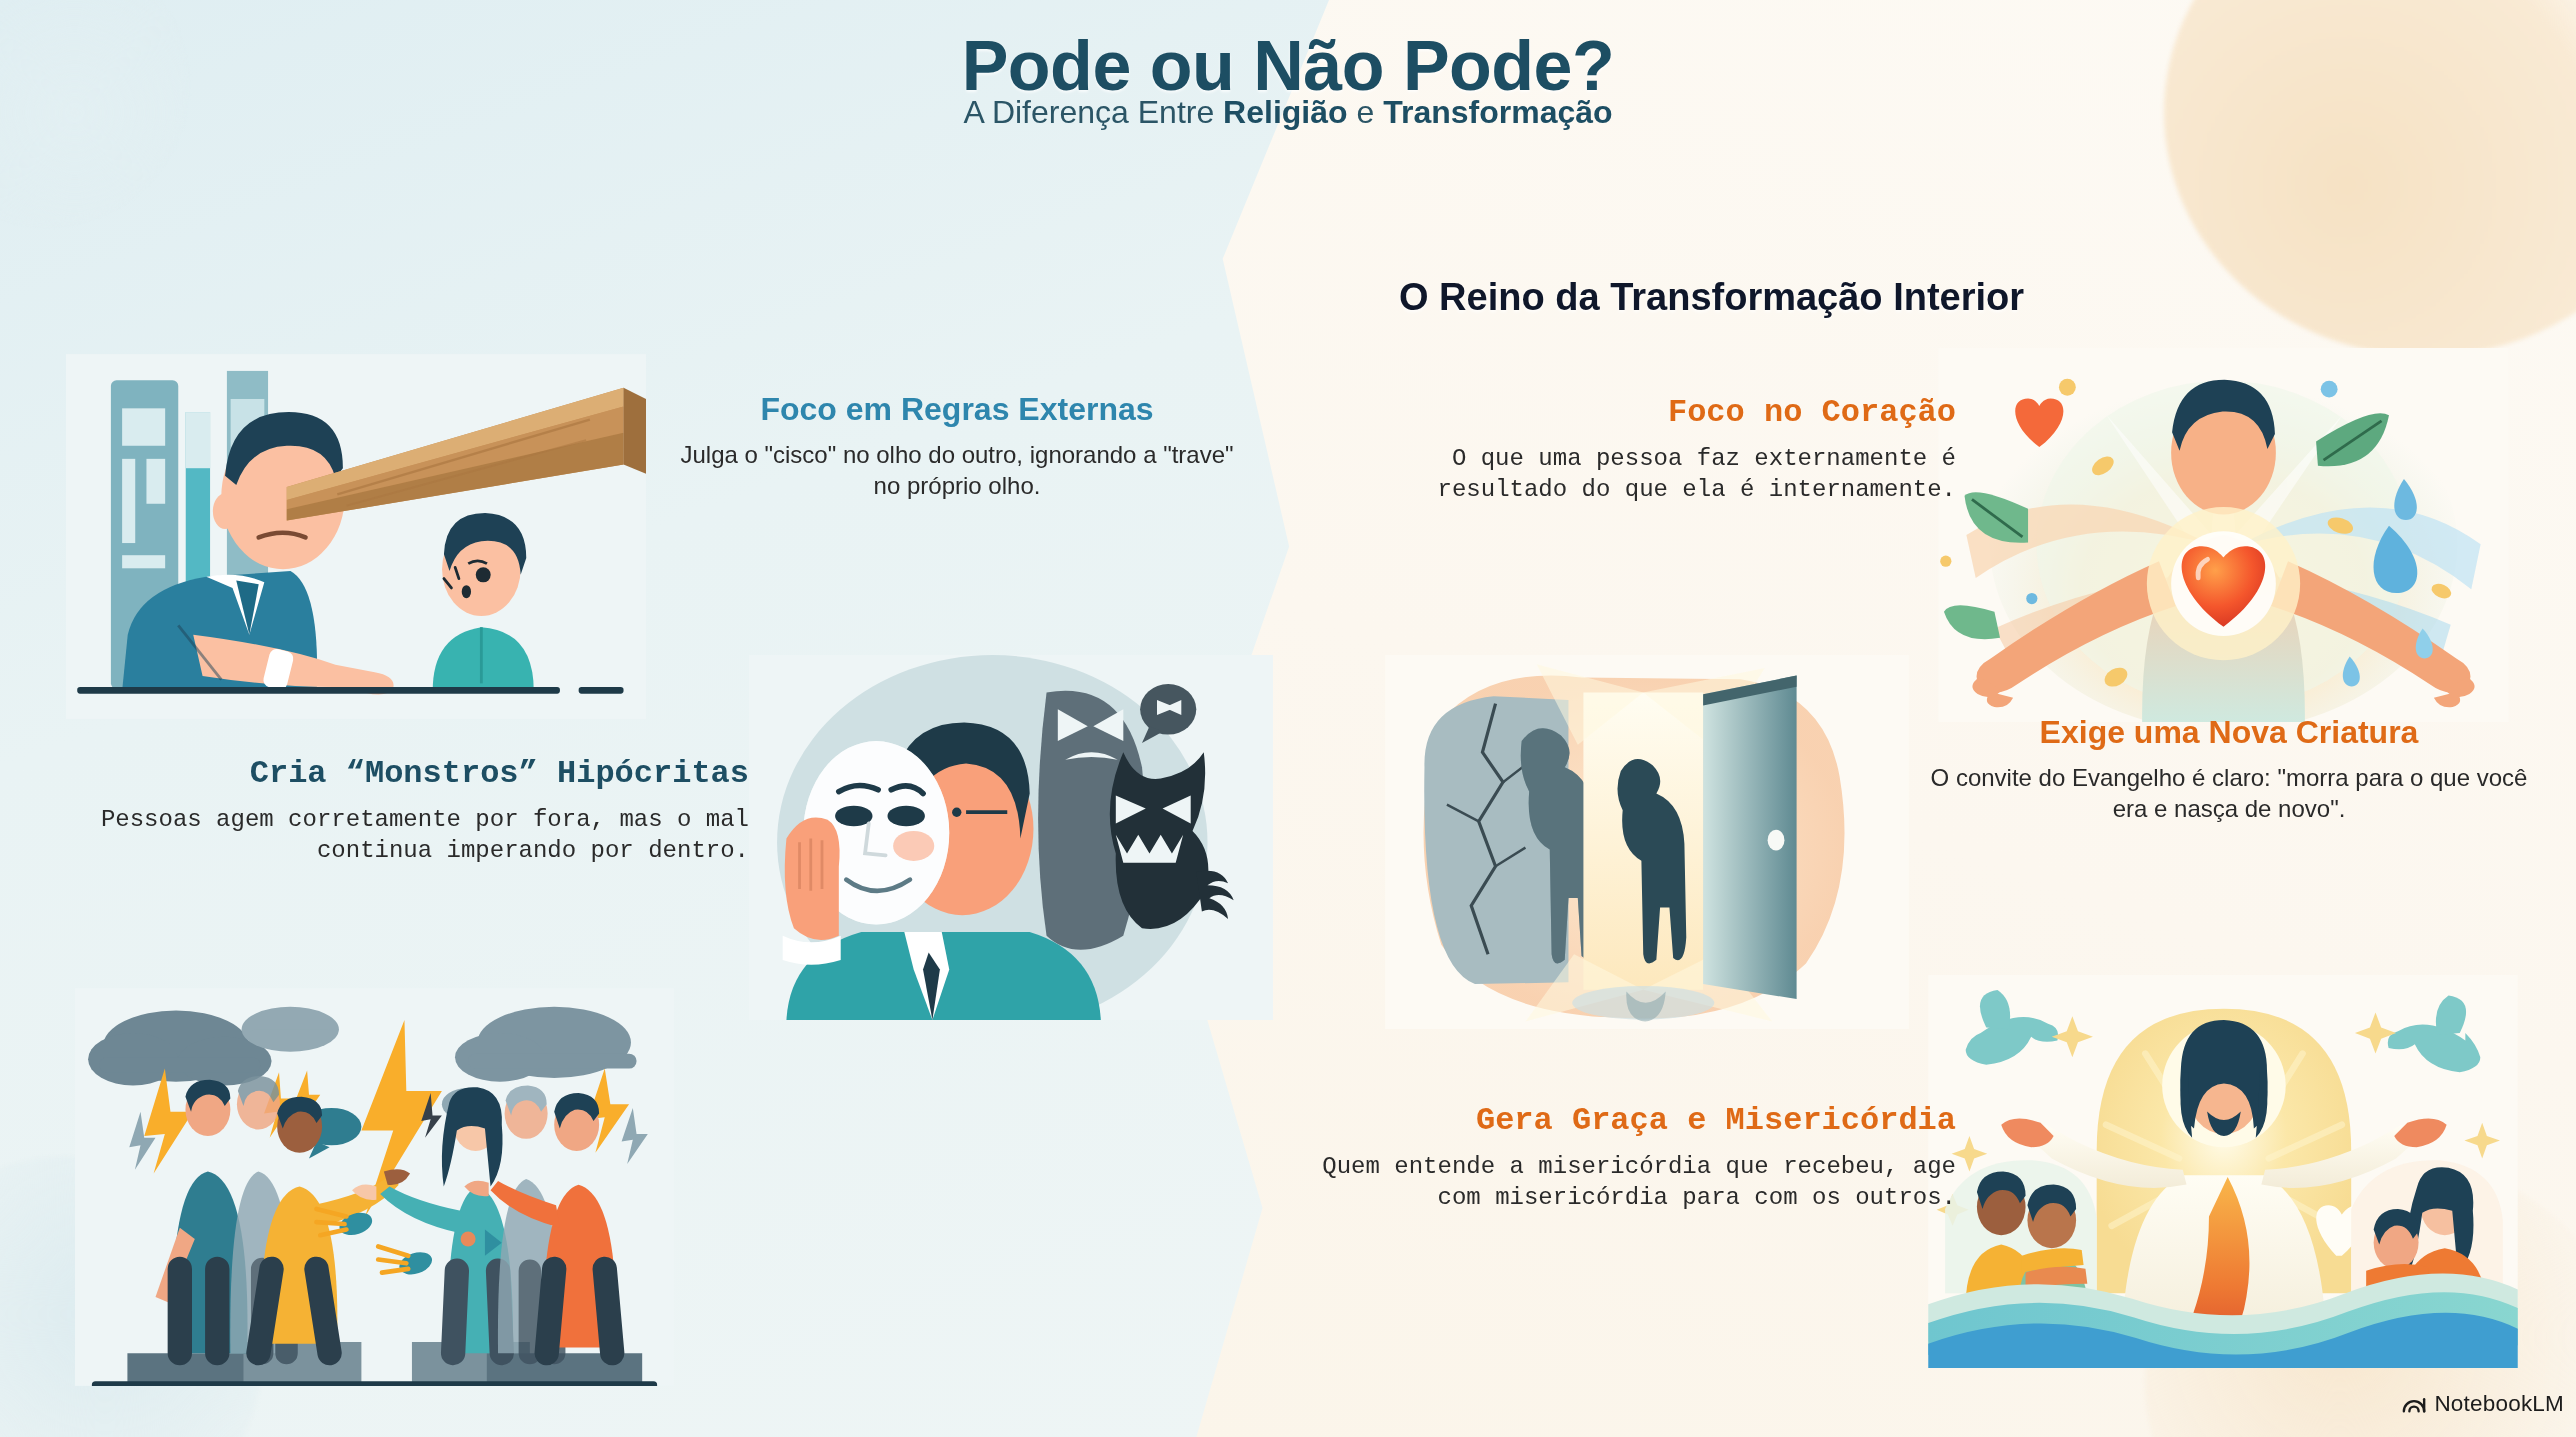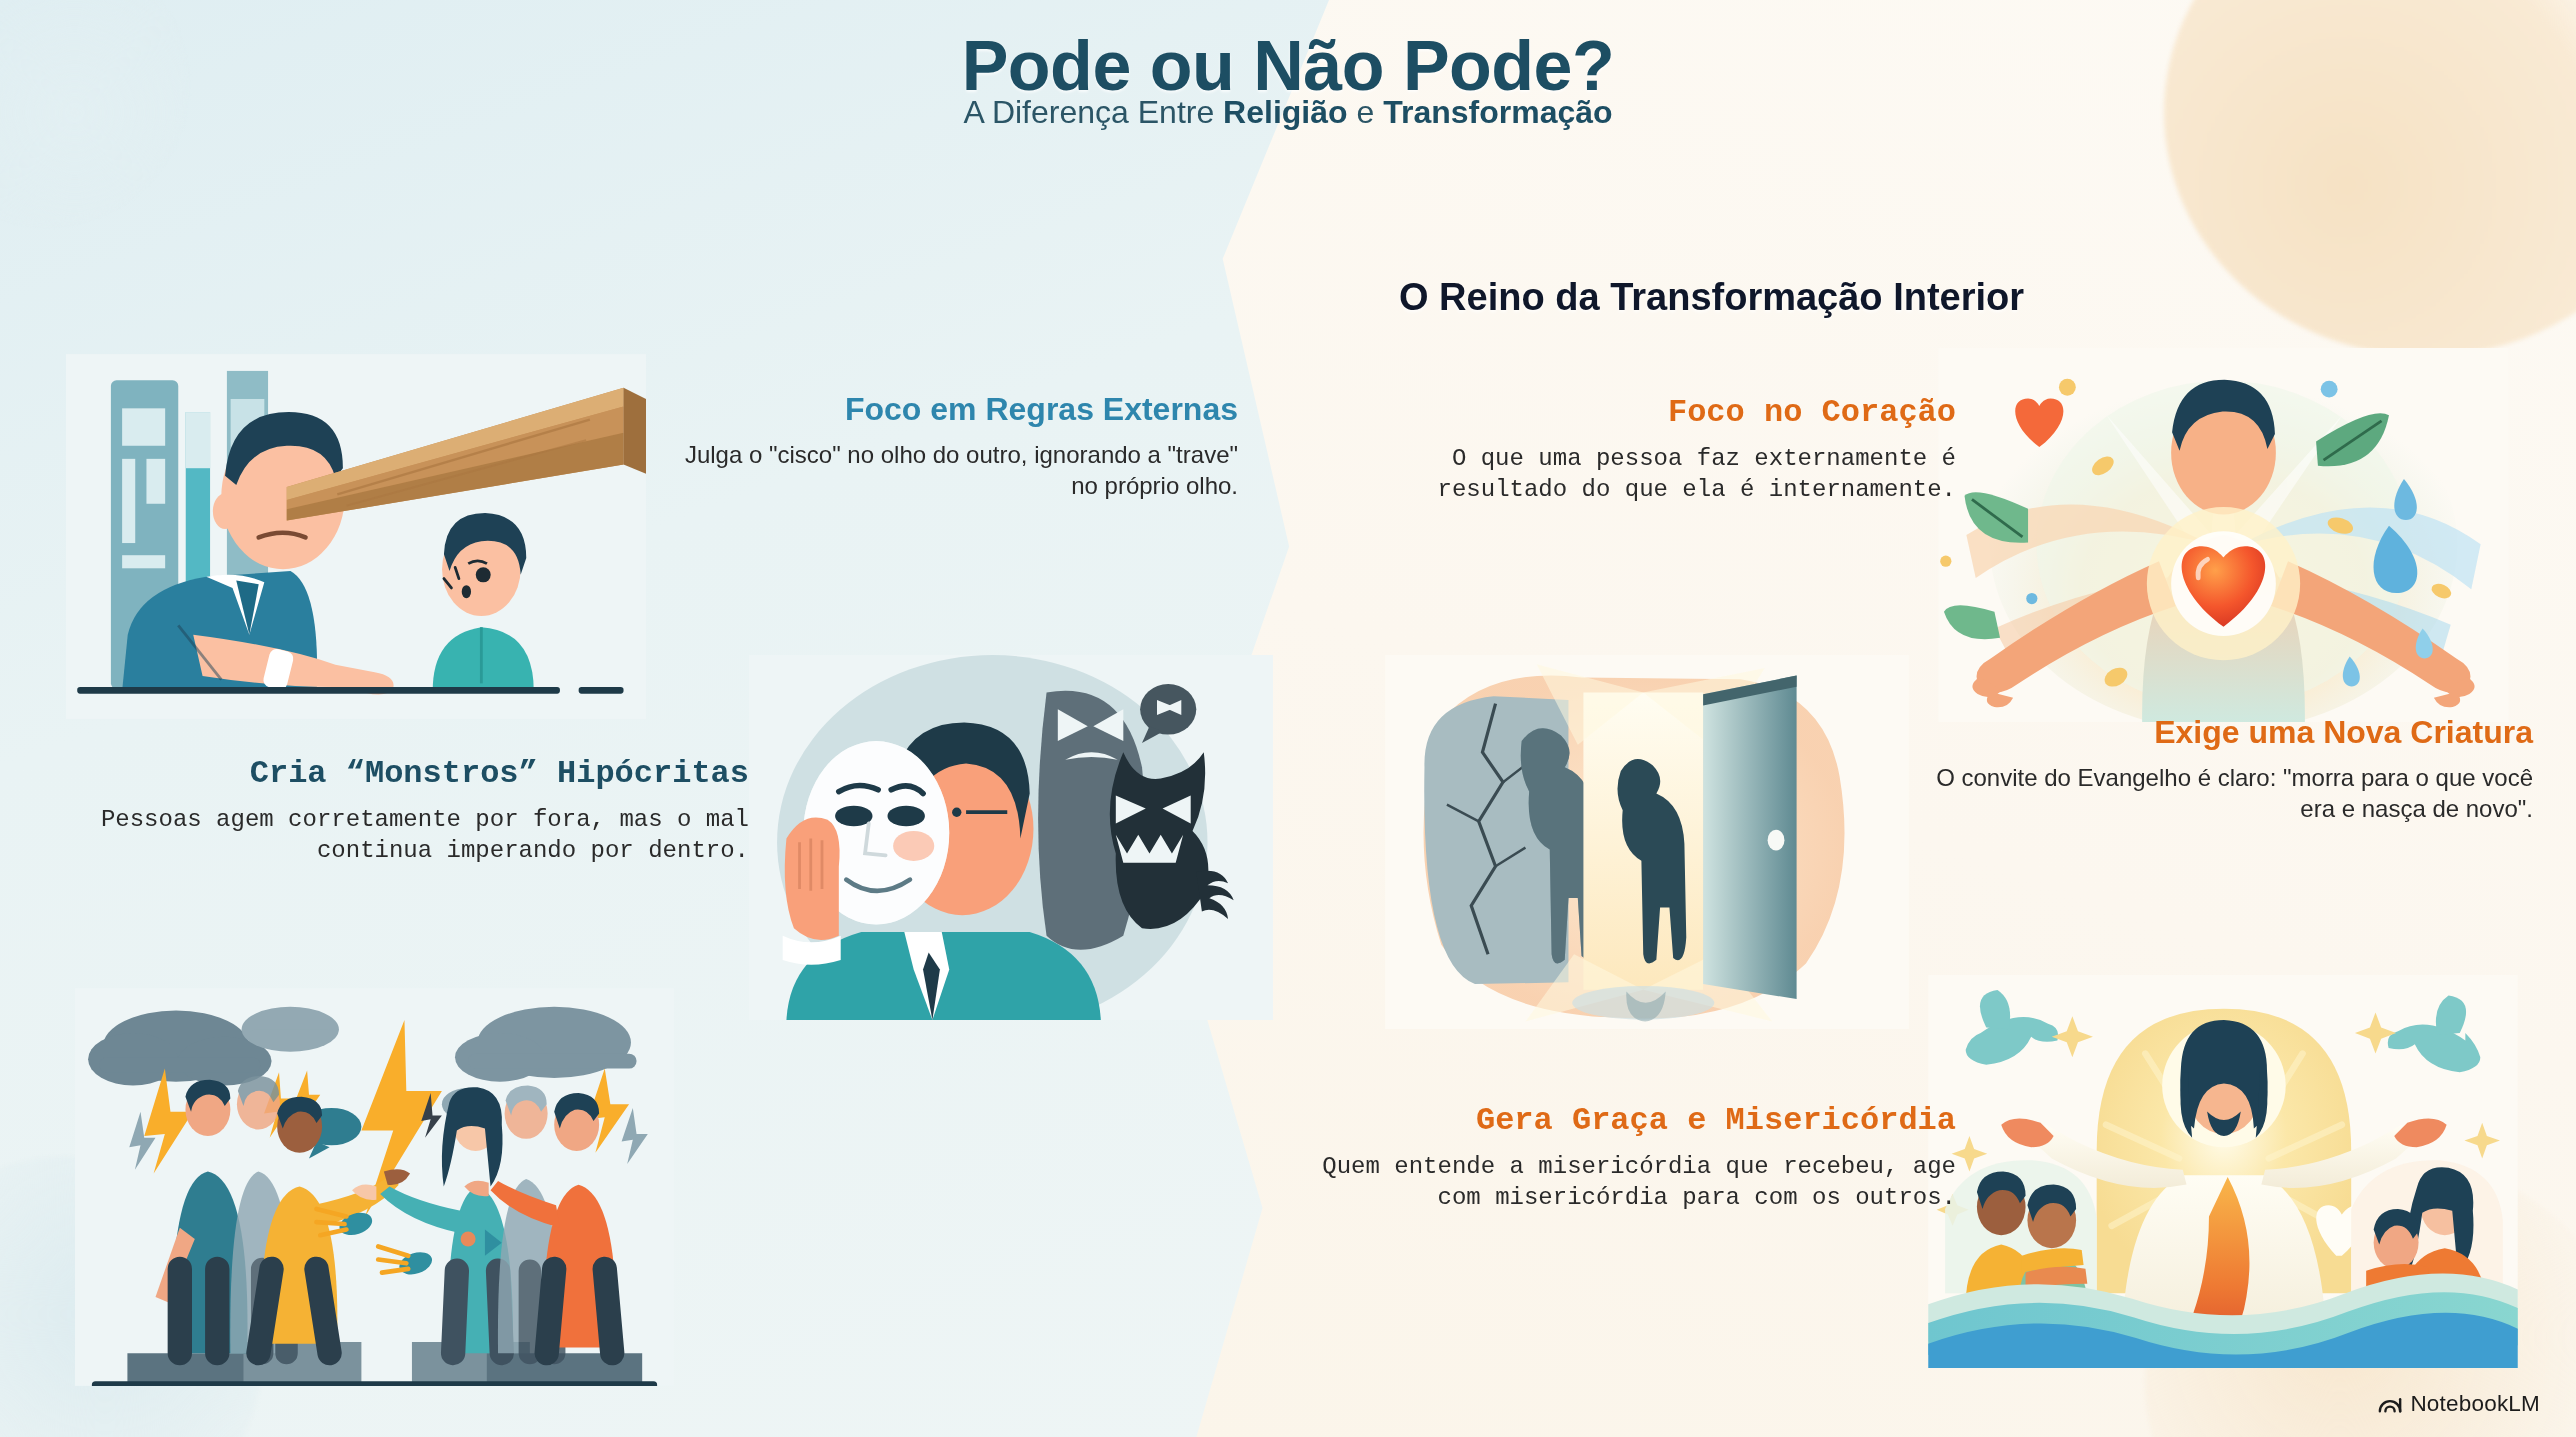--- a/index.html
+++ b/index.html
@@ -51,29 +51,29 @@
   .col-head.left{left:173px;top:271px;color:#2e86ad;}
   .col-head.right{left:1399px;top:276px;color:#0f172a;}
 
   .block{position:absolute;}
   .b-title{font-size:32px;font-weight:bold;line-height:1.14;}
   .b-title.l{color:#1d4e63;}
   .b-title.l2{color:#2e86ad;}
   .b-title.r{color:#df6a16;}
   .b-body{font-size:24px;line-height:1.3;color:#2a2a2a;margin-top:11.2px;}
 
-  .ta-l{text-align:right;}
+  .ta-l{text-align:center;}
   .ta-r{text-align:right;font-family:Liberation Mono, monospace;}
 
   
   .ill{position:absolute;overflow:hidden;}
 
   
   .watermark{
-    position:absolute;right:36px;bottom:20.6px;display:flex;align-items:center;gap:7px;
+    position:absolute;right:12px;bottom:20.6px;display:flex;align-items:center;gap:7px;
   }
   .watermark .wm-text{font-size:22.5px;color:#1c1c1c;letter-spacing:0.2px;}
 </style>
 </head>
 <body>
 
 <div id="poster">
 
   <div class="bg-right"></div>
   <div class="bg-left"></div>

